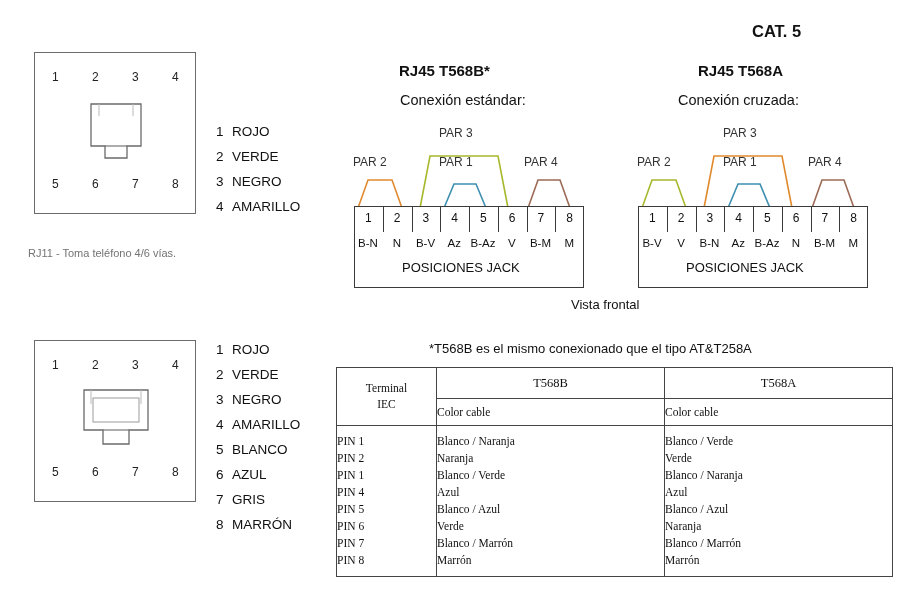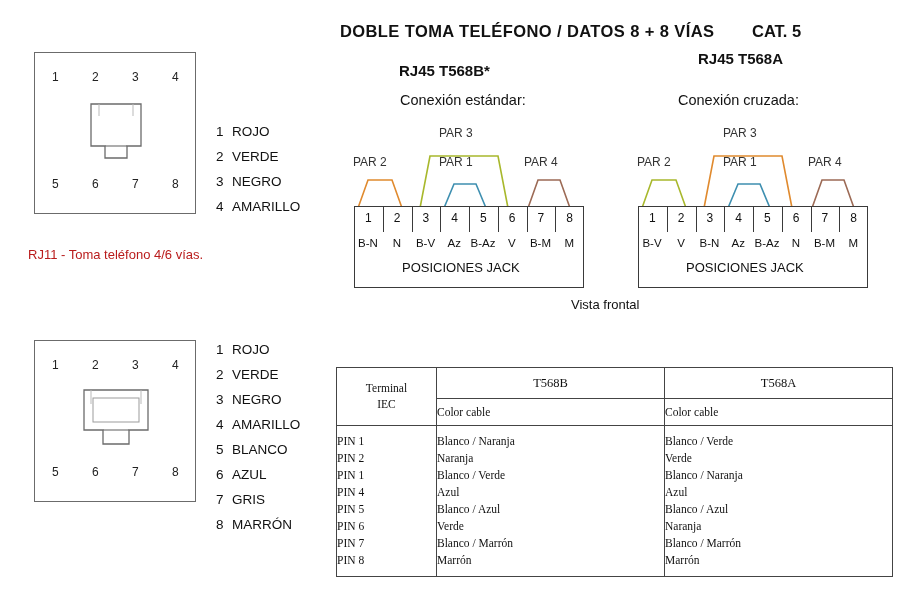--- a/index.html
+++ b/index.html
@@ -25,22 +25,22 @@
     border: 1px solid #6b6b6b;
     background: #ffffff;
     box-sizing: border-box;
   }
   .jack-num {
     position: absolute;
     font-size: 12px;
     color: #222;
   }
   .caption {
-    font-size: 13px;
-    color: #b91c1c;
+    font-size: 11px;
+    color: #737373;
   }
   .legend-row {
     font-size: 13.5px;
     color: #111;
     white-space: nowrap;
   }
   .legend-idx {
     display: inline-block;
     width: 16px;
   }
@@ -173,21 +173,20 @@
   tr.lastrow .pin-cell, tr.lastrow .val-cell {
     border-bottom: 1px solid #444 !important;
     margin-top: 39px;
   }
 </style>
 </head>
 <body>
 
 <div id="page">
 
-  <div class="abs main-title" style="left:340px; top:22px;">DOBLE TOMA TELÉFONO / DATOS  8 + 8 VÍAS</div>
   <div class="abs cat-title" style="left:752px; top:22px;">CAT. 5</div>
 
   <div class="abs" style="left:34px; top:52px; width:162px; height:162px;">
     <div class="jack-box" style="position:absolute; left:0; top:0; width:162px; height:162px;"></div>
     <div class="jack-num" style="left:18px; top:18px;">1</div>
     <div class="jack-num" style="left:58px; top:18px;">2</div>
     <div class="jack-num" style="left:98px; top:18px;">3</div>
     <div class="jack-num" style="left:138px; top:18px;">4</div>
     <div class="jack-num" style="left:18px; top:125px;">5</div>
     <div class="jack-num" style="left:58px; top:125px;">6</div>
@@ -305,21 +304,21 @@
     <div class="jd-code" style="left:61.5px;  top:119px; width:36px;">B-V</div>
     <div class="jd-code" style="left:90.2px;  top:119px; width:36px;">Az</div>
     <div class="jd-code" style="left:119px;   top:119px; width:36px;">B-Az</div>
     <div class="jd-code" style="left:147.8px; top:119px; width:36px;">V</div>
     <div class="jd-code" style="left:176.5px; top:119px; width:36px;">B-M</div>
     <div class="jd-code" style="left:205.2px; top:119px; width:36px;">M</div>
 
     <div class="jd-label" style="left:56px; top:142px;">POSICIONES JACK</div>
   </div>
 
-  <div class="abs sub-title" style="left:698px; top:50px;">RJ45    T568A</div>
+  <div class="abs sub-title" style="left:698px; top:62px;">RJ45    T568A</div>
   <div class="abs sub-title2" style="left:678px; top:92px;">Conexión cruzada:</div>
 
   <div class="jackdiag" style="left:630px; top:118px; width:246px; height:170px;">
     <svg class="abs" style="left:0; top:0;" width="246" height="95" viewBox="0 0 246 95">
       <path d="M12 90 L22 62 L46 62 L56 90" fill="none" stroke="#a8b82c" stroke-width="1.6"></path>
       <path d="M98 90 L108 66 L130 66 L140 90" fill="none" stroke="#3e8fb0" stroke-width="1.6"></path>
       <path d="M74 90 L84 38 L152 38 L162 90" fill="none" stroke="#e08a2e" stroke-width="1.6"></path>
       <path d="M182 90 L192 62 L214 62 L224 90" fill="none" stroke="#9c6a55" stroke-width="1.6"></path>
     </svg>
     <div class="pair-label" style="left:7px; top:37px; color:#333;">PAR 2</div>
@@ -353,20 +352,21 @@
     <div class="jd-code" style="left:119px;   top:119px; width:36px;">B-Az</div>
     <div class="jd-code" style="left:147.8px; top:119px; width:36px;">N</div>
     <div class="jd-code" style="left:176.5px; top:119px; width:36px;">B-M</div>
     <div class="jd-code" style="left:205.2px; top:119px; width:36px;">M</div>
 
     <div class="jd-label" style="left:56px; top:142px;">POSICIONES JACK</div>
   </div>
 
   <div class="abs note" style="left:571px; top:297px;">Vista frontal</div>
 
+  <div class="abs note" style="left:429px; top:341px;">*T568B es el mismo conexionado que el tipo AT&amp;T258A</div>
 
   <div class="tbl-wrap">
     <table class="wiretable">
       <colgroup>
         <col style="width:100px">
         <col style="width:228px">
         <col style="width:228px">
       </colgroup>
       <tbody>
         <tr>

